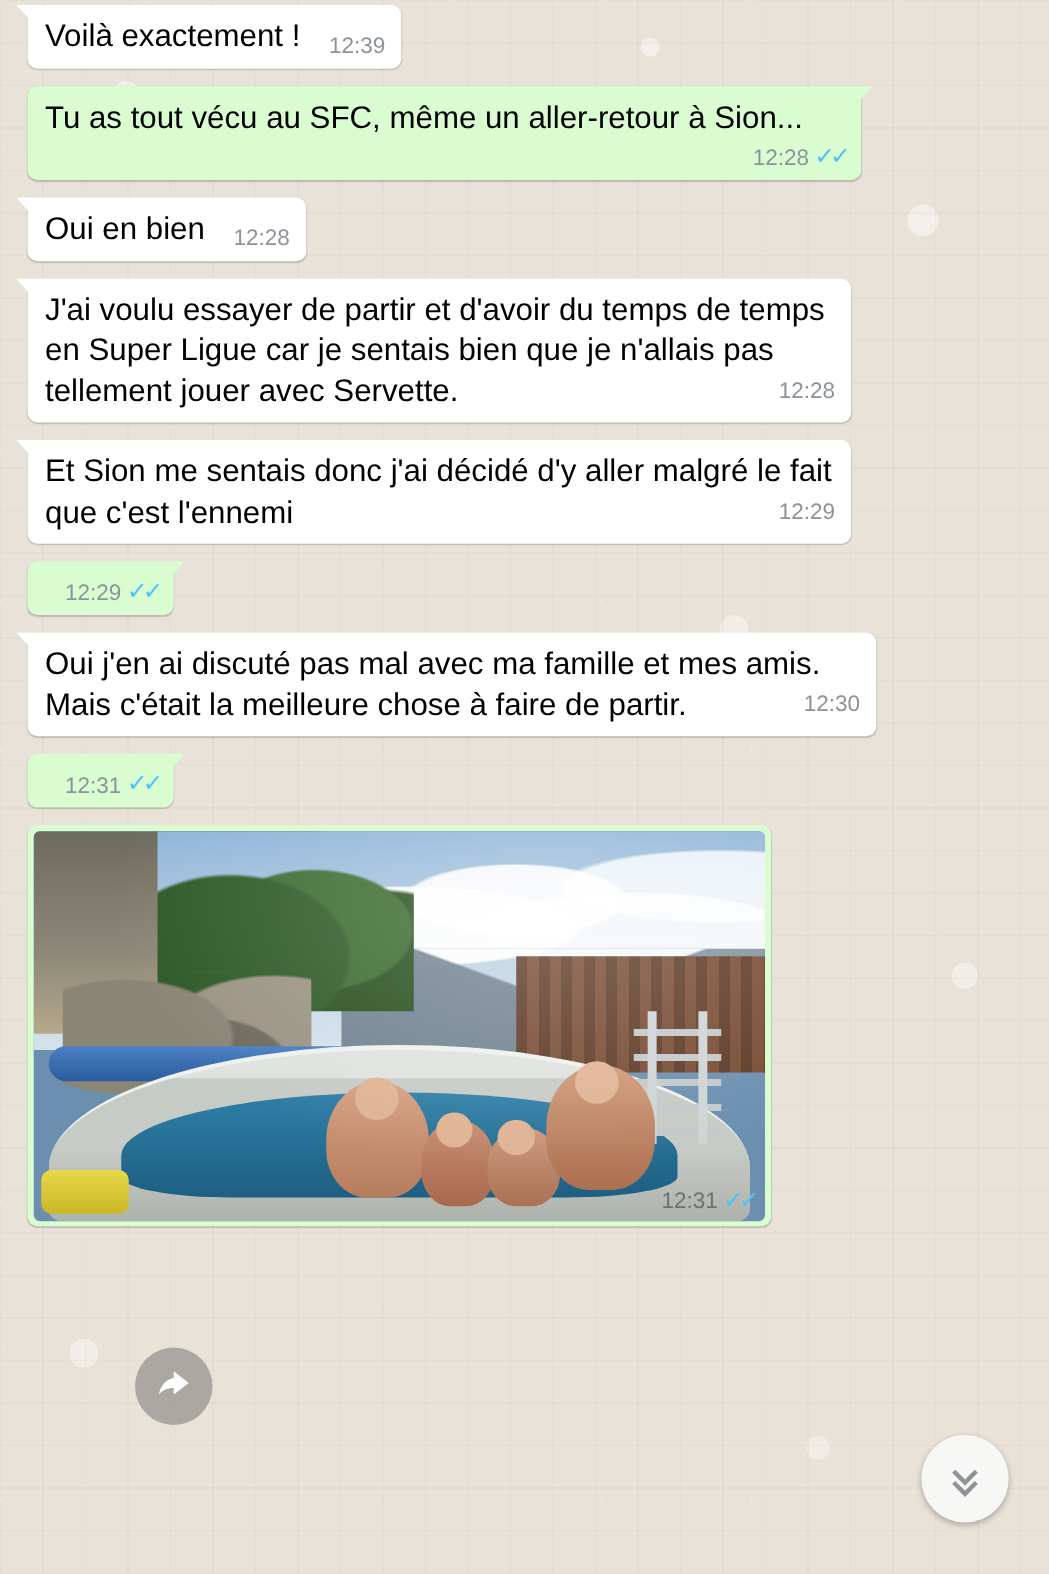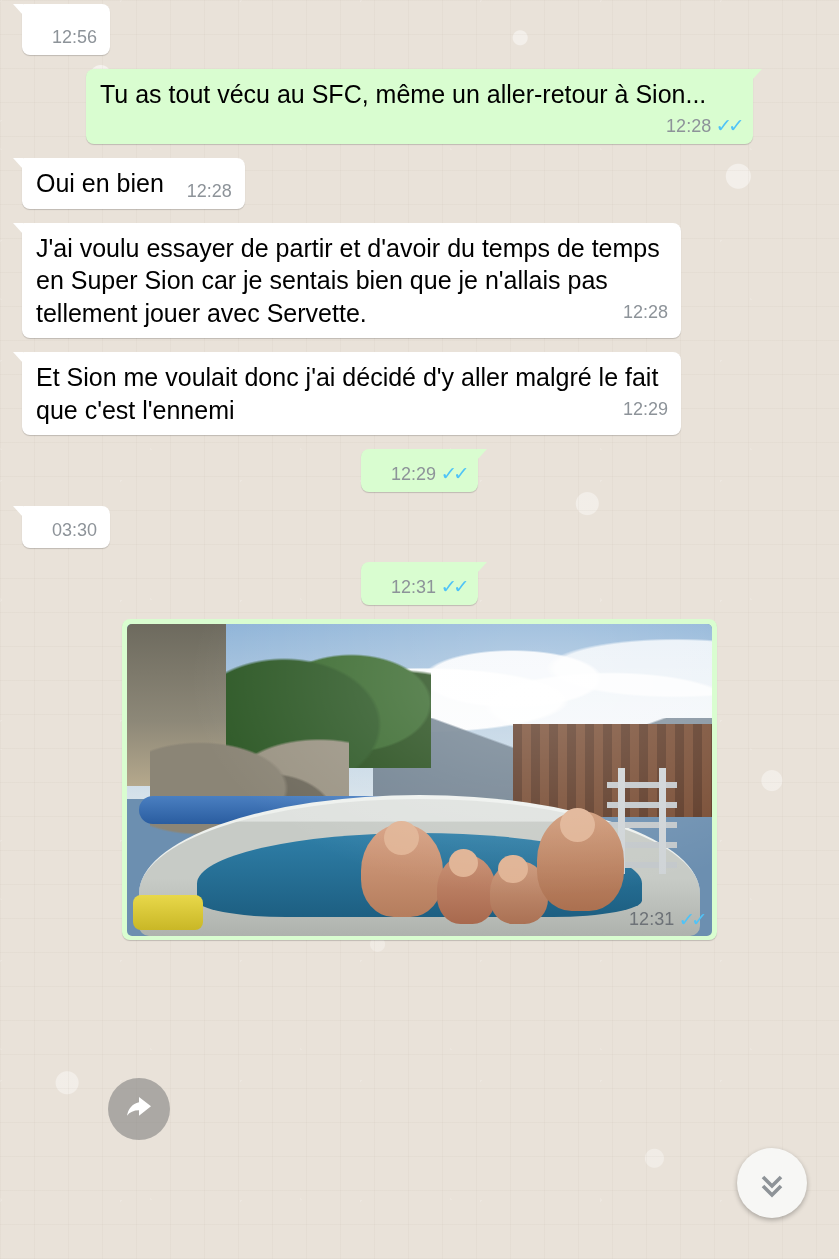--- a/index.html
+++ b/index.html
@@ -53,21 +53,21 @@
     padding: 0 22px;
     box-sizing: border-box;
     width: 839px;
   }
 
   .row {
     display: flex;
     margin-bottom: 14px;
   }
   .row.in  { justify-content: flex-start; }
-  .row.out { justify-content: center; }
+  .row.out { justify-content: flex-start; }
 
   .bubble {
     position: relative;
     max-width: 640px;
     border-radius: 8px;
     padding: 9px 13px 9px 14px;
     box-shadow: 0 1px 1px rgba(0,0,0,.18);
     font-size: 25px;
     line-height: 1.30;
     color: #000;
@@ -272,22 +272,23 @@
 </head>
 <body>
 
 <div id="wallpaper"></div>
 
 <div id="chat">
   <div class="spacer-top"></div>
 
   <div class="row in">
     <div class="bubble in">
+      <span class="txt">Voilà exactement !</span>
       <span class="meta inline">
-        <span>12:56</span>
+        <span>12:39</span>
       </span>
     </div>
   </div>
 
   <div class="row out">
     <div class="bubble out" style="max-width:640px">
       <span class="txt">Tu as tout vécu au SFC, même un aller-retour à Sion...</span>
       <span class="meta">
         <span>12:28</span>
         <span class="ticks">✓✓</span>
@@ -299,49 +300,50 @@
     <div class="bubble in">
       <span class="txt">Oui en bien</span>
       <span class="meta inline">
         <span>12:28</span>
       </span>
     </div>
   </div>
 
   <div class="row in">
     <div class="bubble in" style="max-width:632px">
-      <span class="txt">J'ai voulu essayer de partir et d'avoir du temps de temps en Super Sion car je sentais bien que je n'allais pas tellement jouer avec Servette.</span>
+      <span class="txt">J'ai voulu essayer de partir et d'avoir du temps de temps en Super Ligue car je sentais bien que je n'allais pas tellement jouer avec Servette.</span>
       <span class="meta">
         <span>12:28</span>
       </span>
     </div>
   </div>
 
   <div class="row in">
     <div class="bubble in" style="max-width:632px">
-      <span class="txt">Et Sion me voulait donc j'ai décidé d'y aller malgré le fait que c'est l'ennemi</span>
+      <span class="txt">Et Sion me sentais donc j'ai décidé d'y aller malgré le fait que c'est l'ennemi</span>
       <span class="meta">
         <span>12:29</span>
       </span>
     </div>
   </div>
 
   <div class="row out">
     <div class="bubble out" style="max-width:614px">
       <span class="meta">
         <span>12:29</span>
         <span class="ticks">✓✓</span>
       </span>
     </div>
   </div>
 
   <div class="row in">
     <div class="bubble in" style="max-width:652px">
-      <span class="meta">
-        <span>03:30</span>
+      <span class="txt">Oui j'en ai discuté pas mal avec ma famille et mes amis. Mais c'était la meilleure chose à faire de partir.</span>
+      <span class="meta">
+        <span>12:30</span>
       </span>
     </div>
   </div>
 
   <div class="row out">
     <div class="bubble out" style="max-width:604px">
       <span class="meta">
         <span>12:31</span>
         <span class="ticks">✓✓</span>
       </span>

